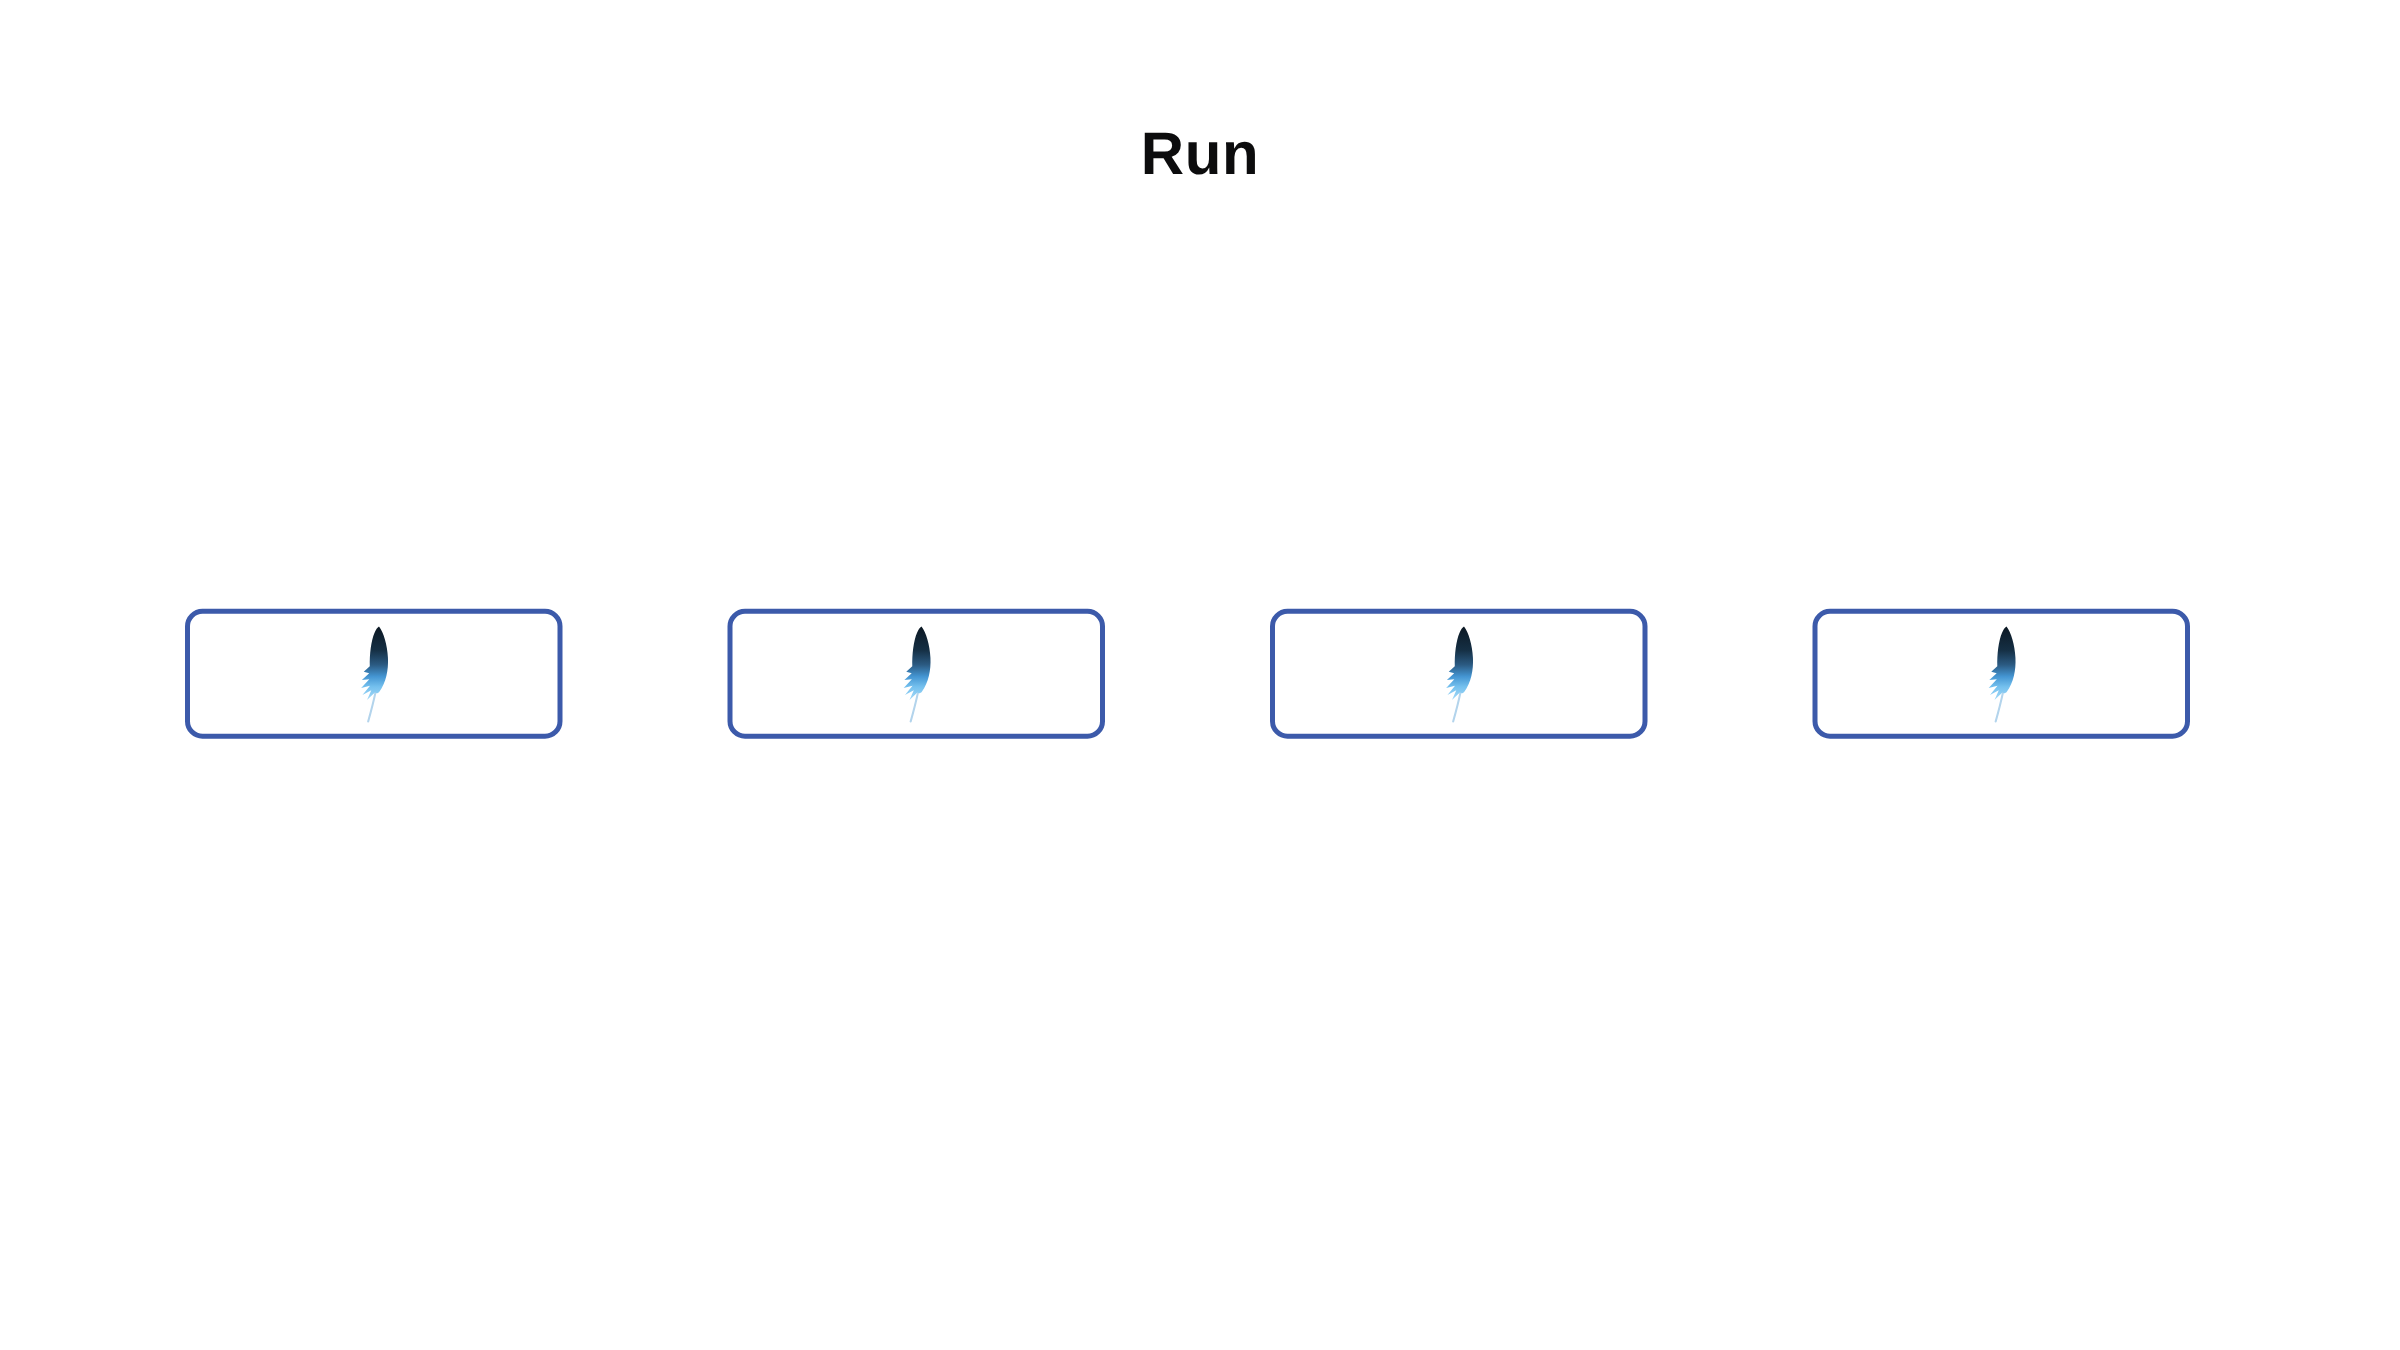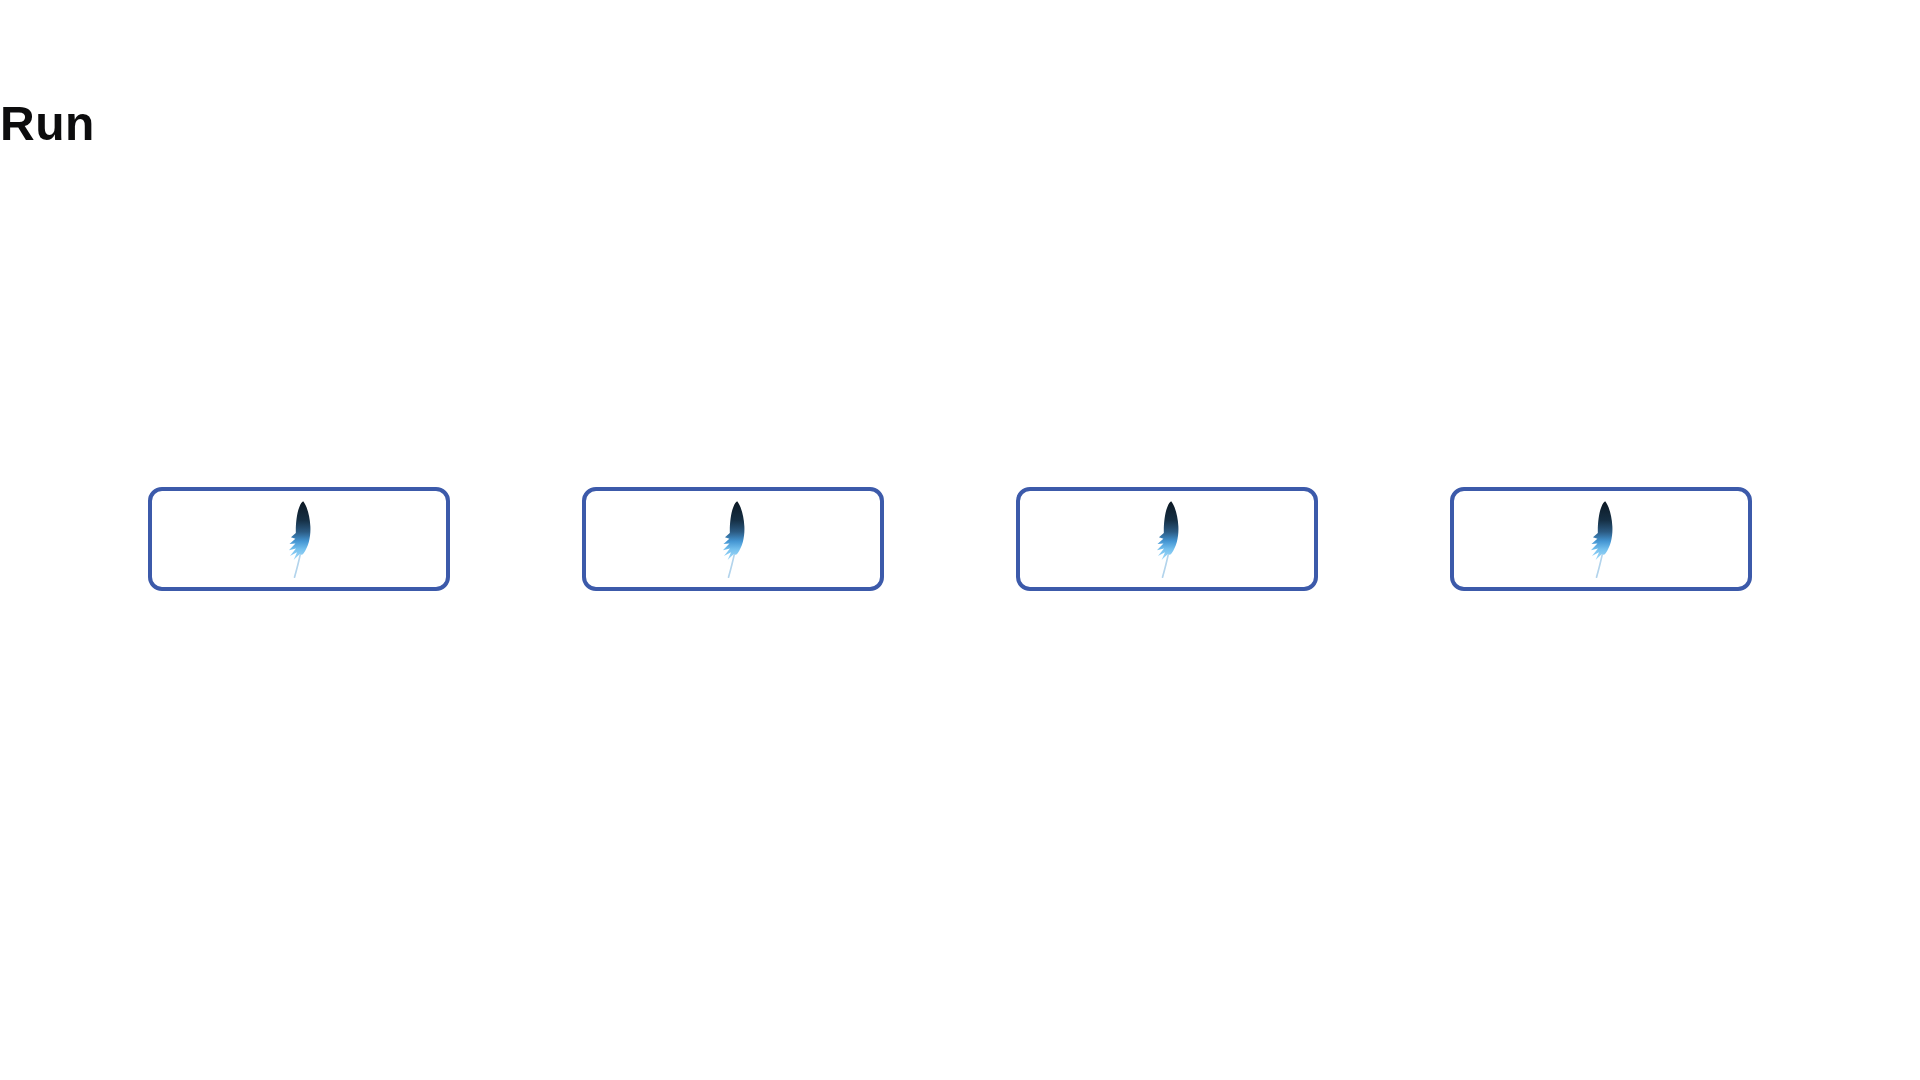--- a/index.html
+++ b/index.html
@@ -13,21 +13,21 @@
     background: var(--background, #ffffff);
     font-family: "Liberation Sans", sans-serif;
     overflow: hidden;
   }
   .prompt-word {
     position: absolute;
     top: 100px;
     left: 0;
     right: 0;
     margin: 0;
-    text-align: left;
+    text-align: center;
     font-size: 48px;
     line-height: 48px;
     font-weight: 600;
     color: var(--title-text, #0c0c0d);
     letter-spacing: 0.5px;
   }
   .options-row {
     position: absolute;
     top: 487px;
     left: 148px;

